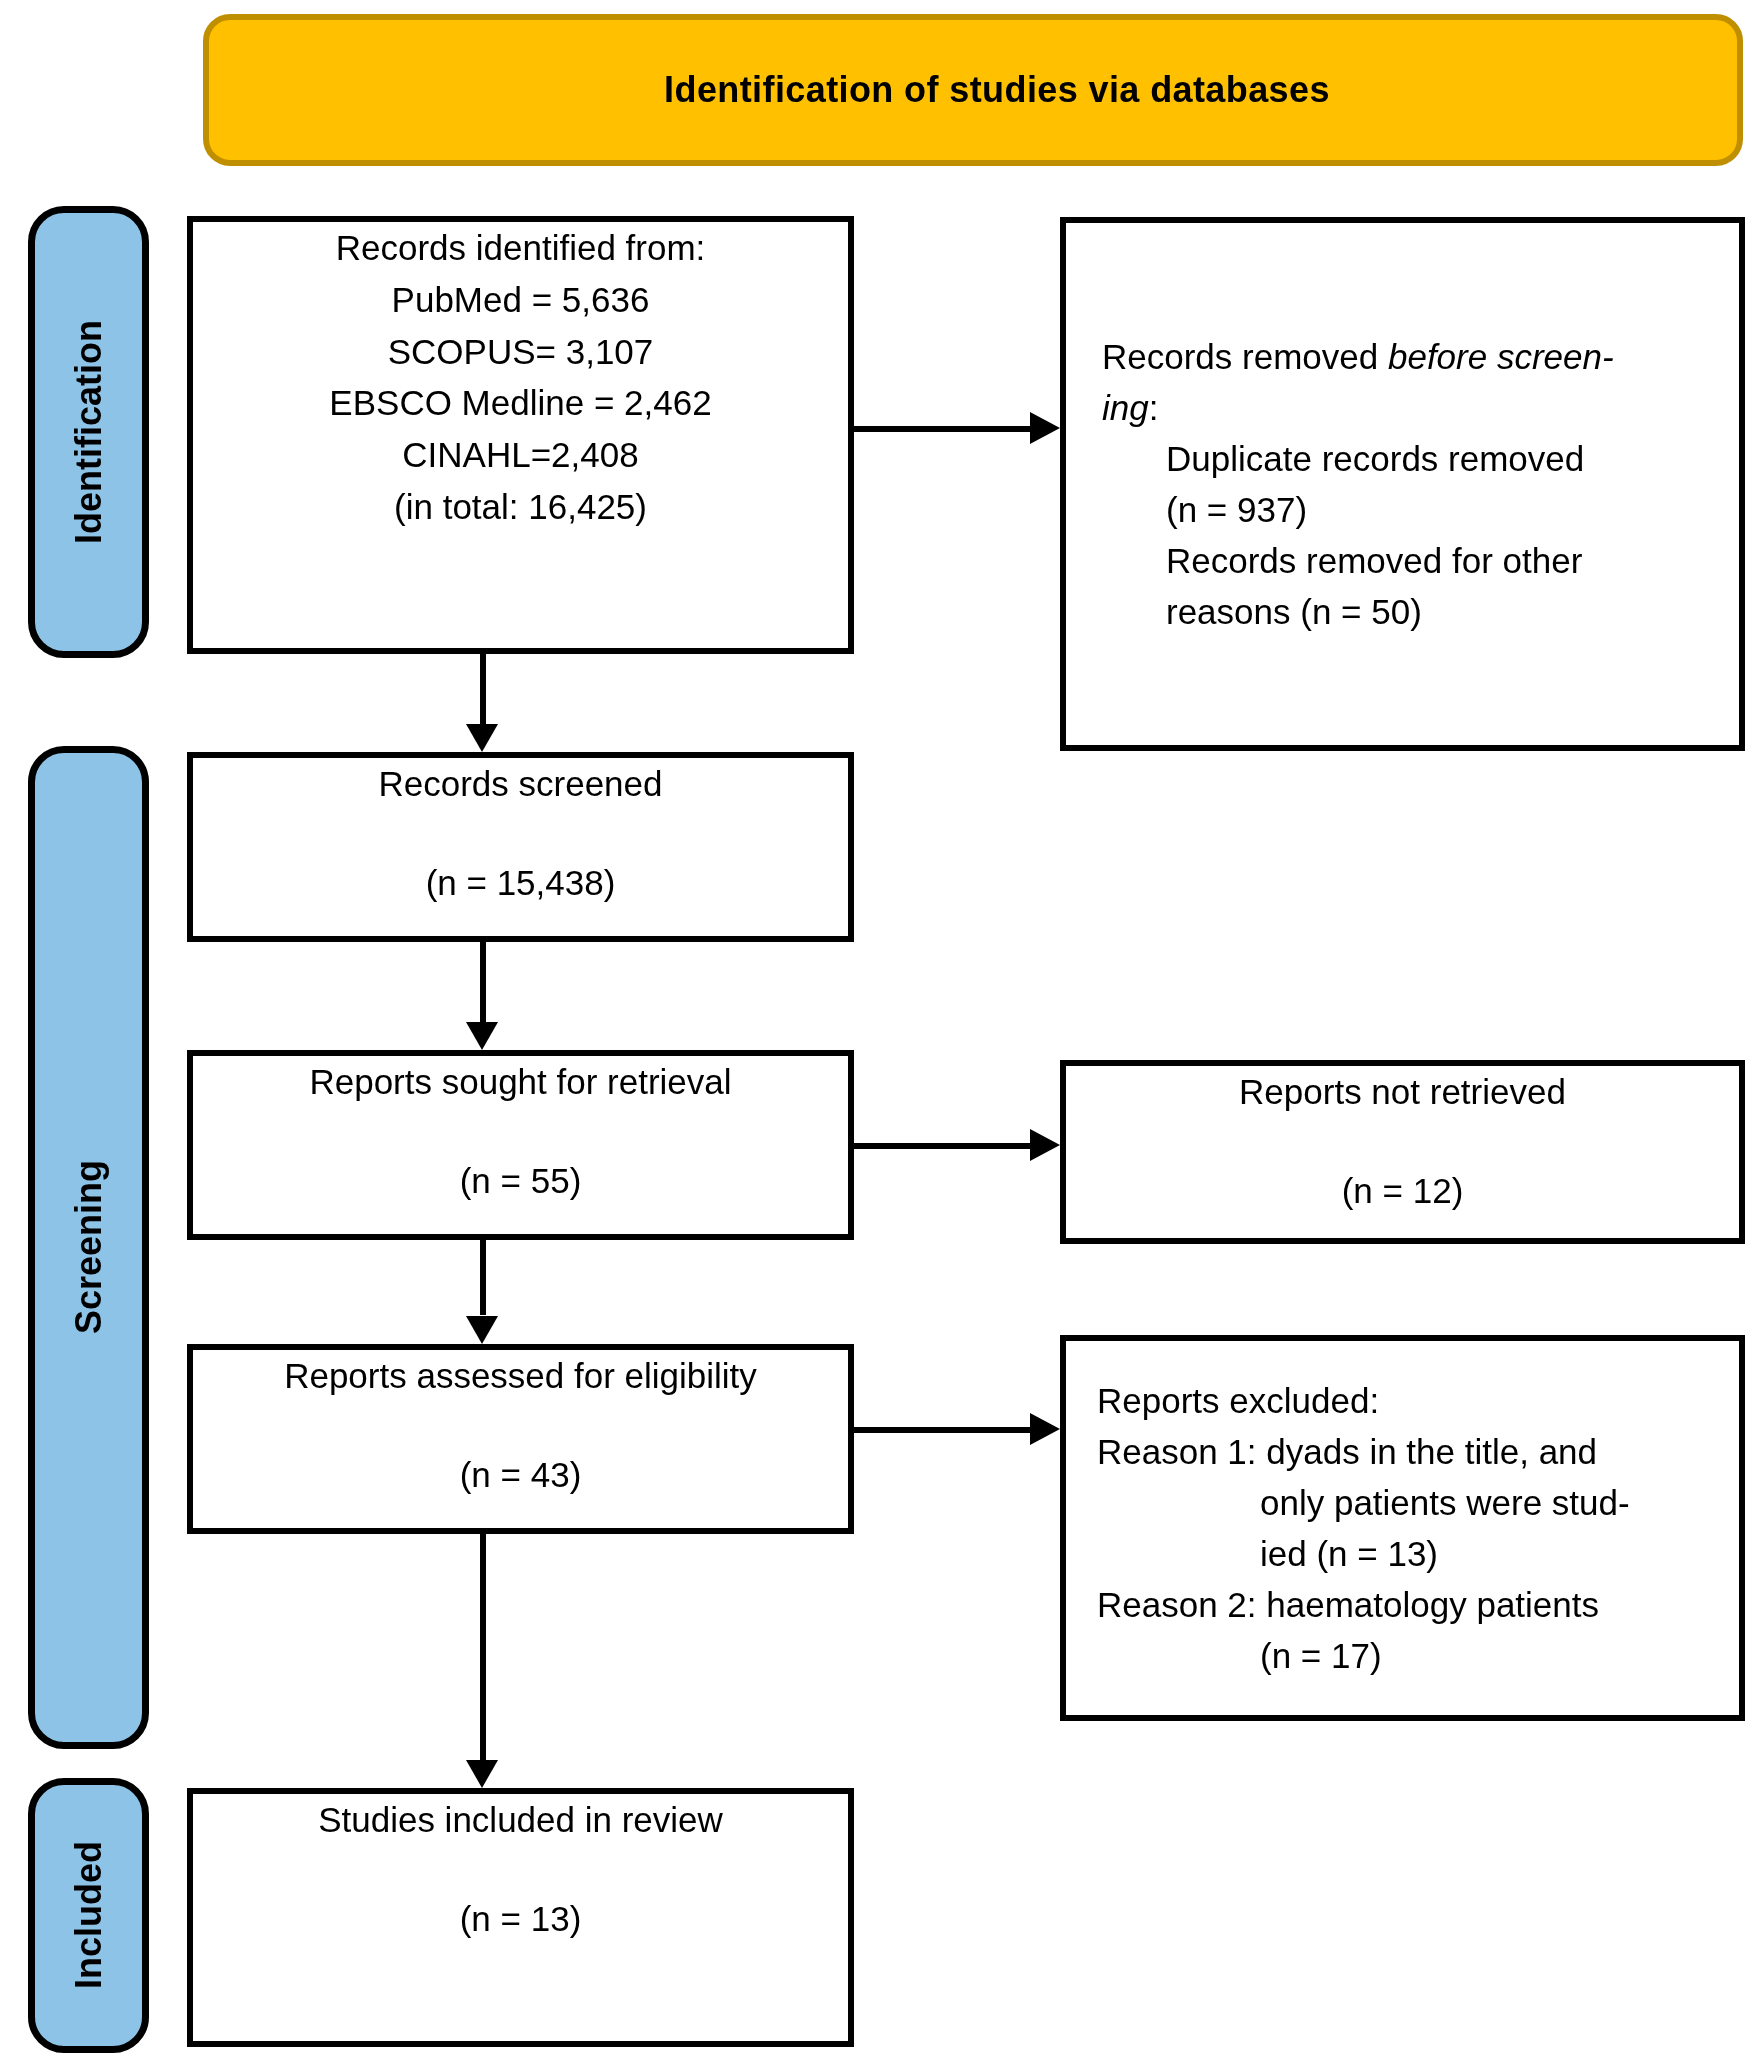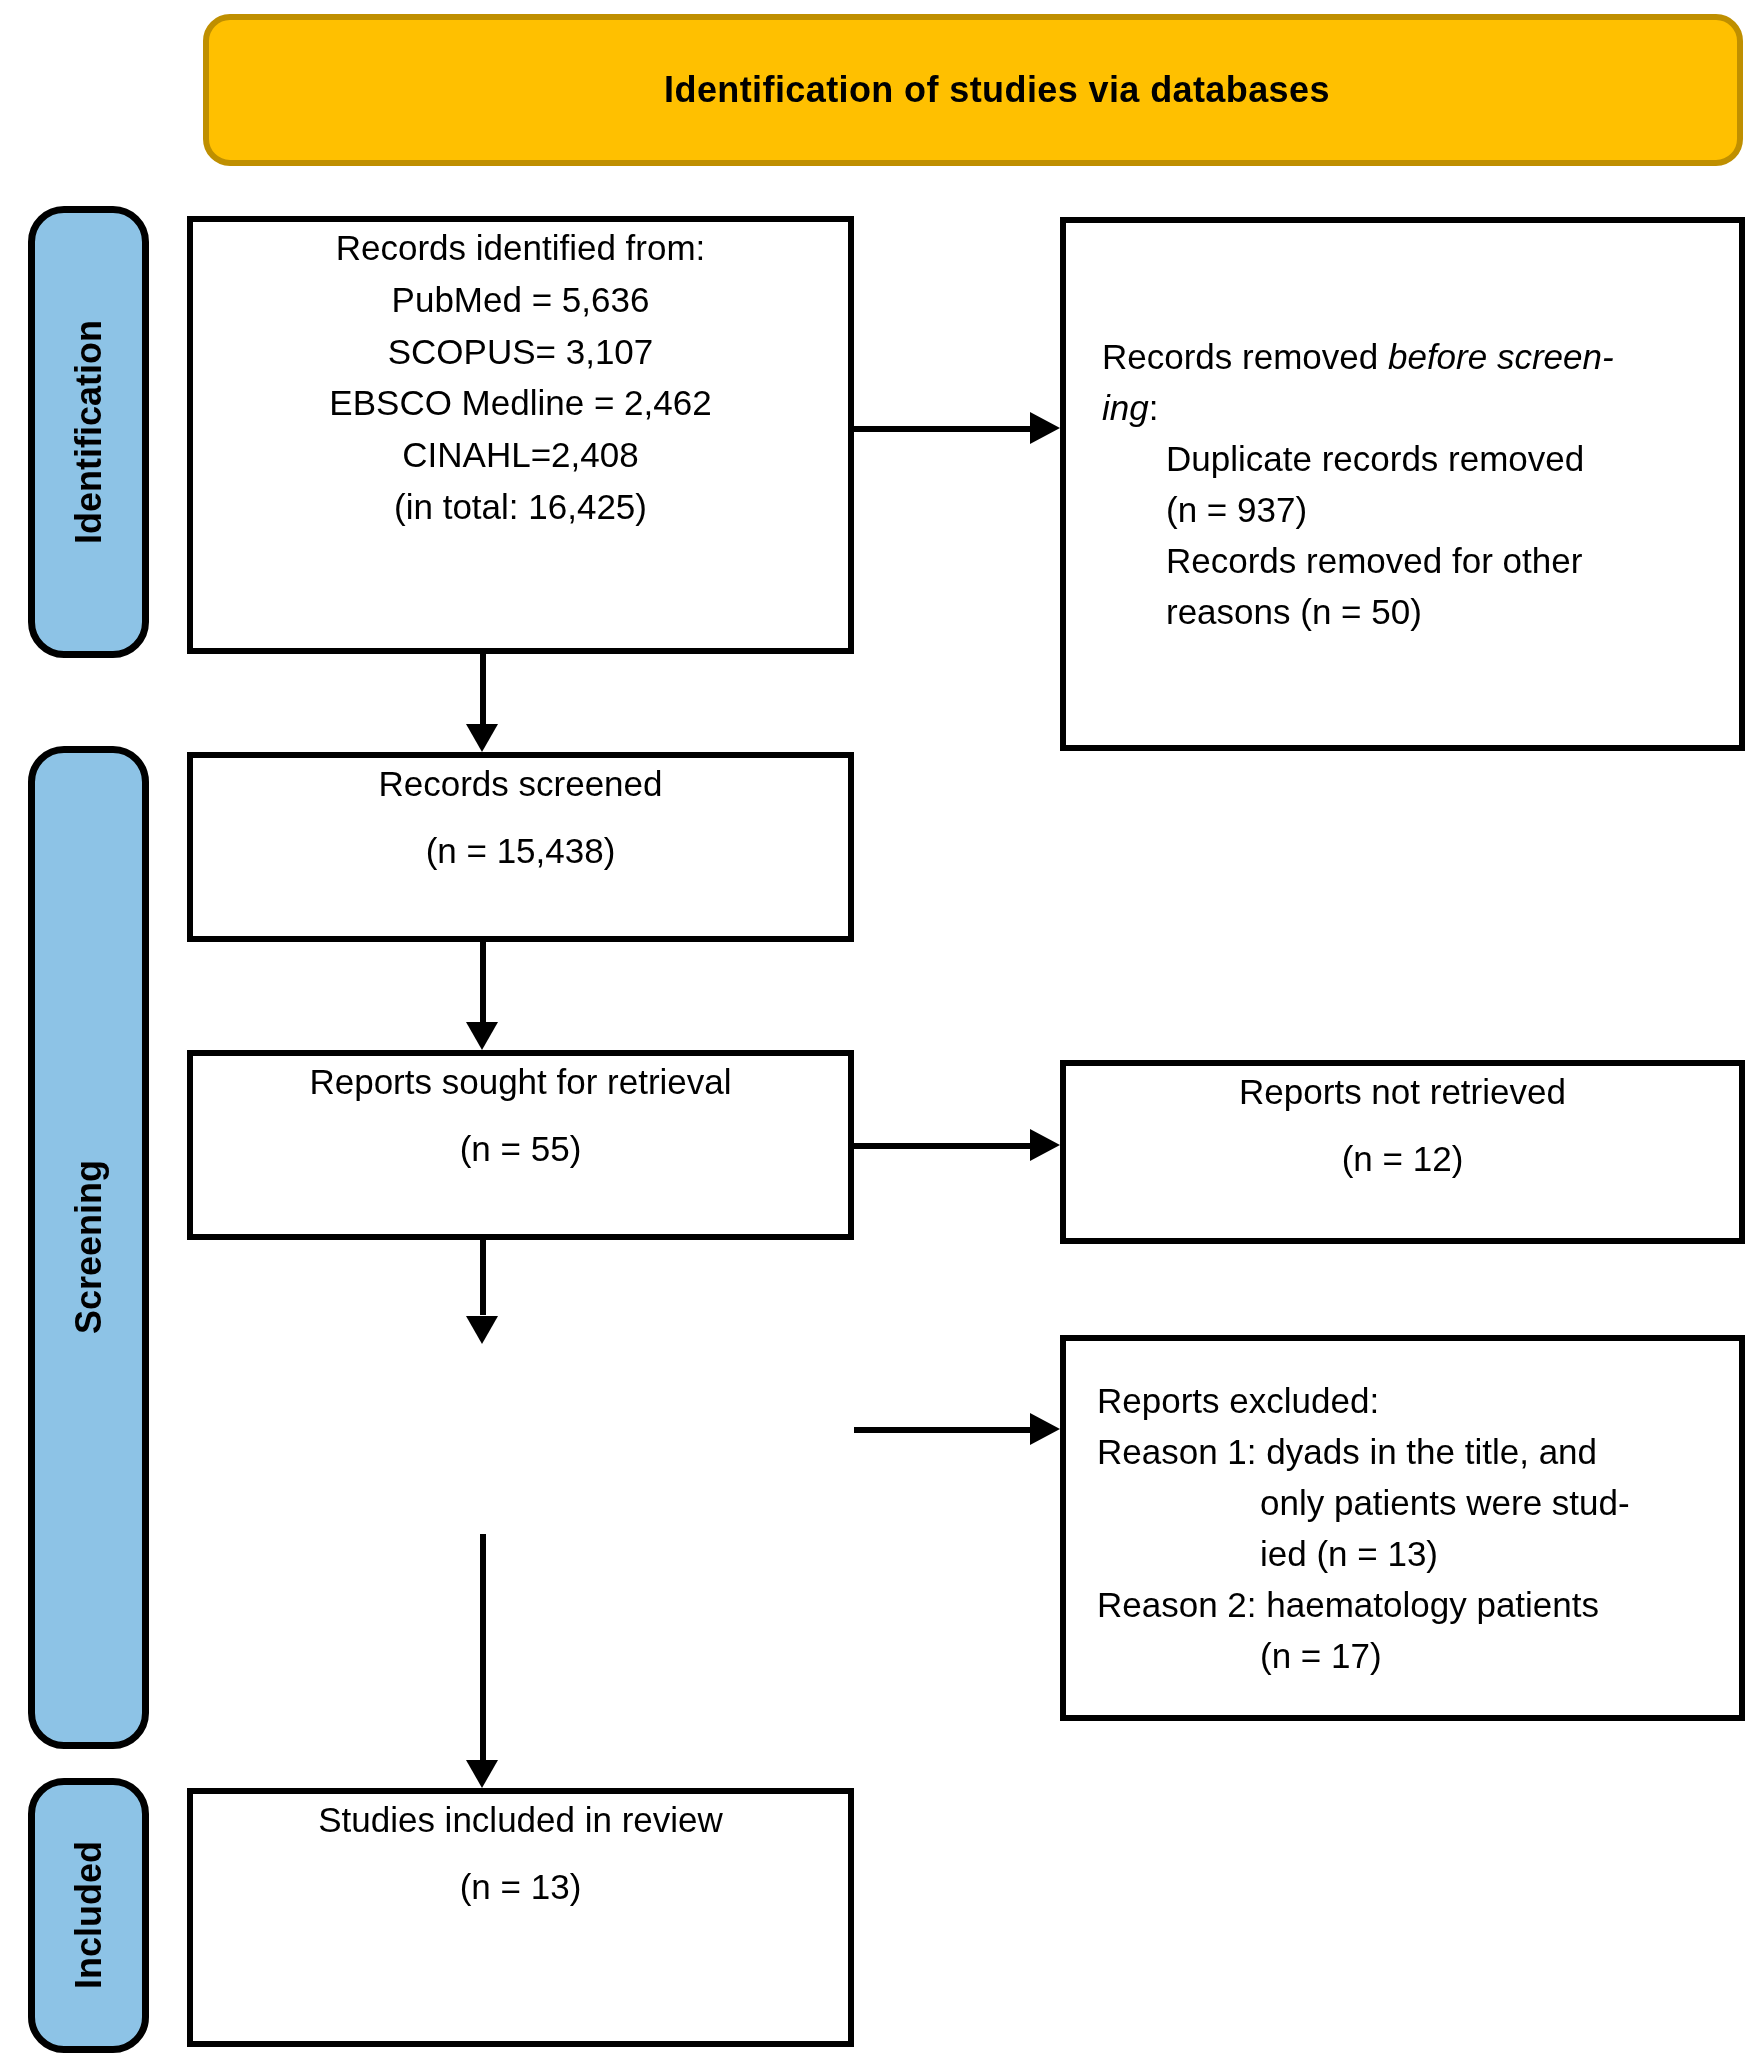--- a/index.html
+++ b/index.html
@@ -52,21 +52,21 @@
     border: 6.3px solid #000000;
     font-size: 35px;
     line-height: 1.46;
   }
   .center-col {
     width: 100%; height: 100%;
     display: flex; flex-direction: column;
     align-items: center; 
     text-align: center;
   }
-  .gap46 { gap: 16px; border-radius: 9px; }
+  .gap46 { gap: 48px; border-radius: 9px; }
   .left-col {
     width: 100%; height: 100%;
     display: flex; flex-direction: column;
     justify-content: center;
     text-align: left;
   }
   .box-records-identified { left: 187px; top: 216px;  width: 667px; height: 438px; line-height: 1.48; }
   .box-records-removed    { left: 1060px; top: 217px; width: 685px; height: 534px; }
   .box-records-screened   { left: 187px; top: 752px;  width: 667px; height: 190px; }
   .box-reports-sought     { left: 187px; top: 1050px; width: 667px; height: 190px; }
@@ -152,20 +152,26 @@
     </div>
   </div>
 
   <div class="flowbox box-reports-not-retrieved">
     <div class="center-col gap46">
       <div>Reports not retrieved</div>
       <div>(n = 12)</div>
     </div>
   </div>
 
+  <div class="flowbox box-reports-assessed">
+    <div class="center-col gap46">
+      <div>Reports assessed for eligibility</div>
+      <div>(n = 43)</div>
+    </div>
+  </div>
 
   <div class="flowbox box-reports-excluded">
     <div class="left-col">
       <div>Reports excluded:</div>
       <div>Reason 1: dyads in the title, and</div>
       <div class="indent2">only patients were stud-</div>
       <div class="indent2">ied (n = 13)</div>
       <div>Reason 2: haematology patients</div>
       <div class="indent2">(n = 17)</div>
     </div>

